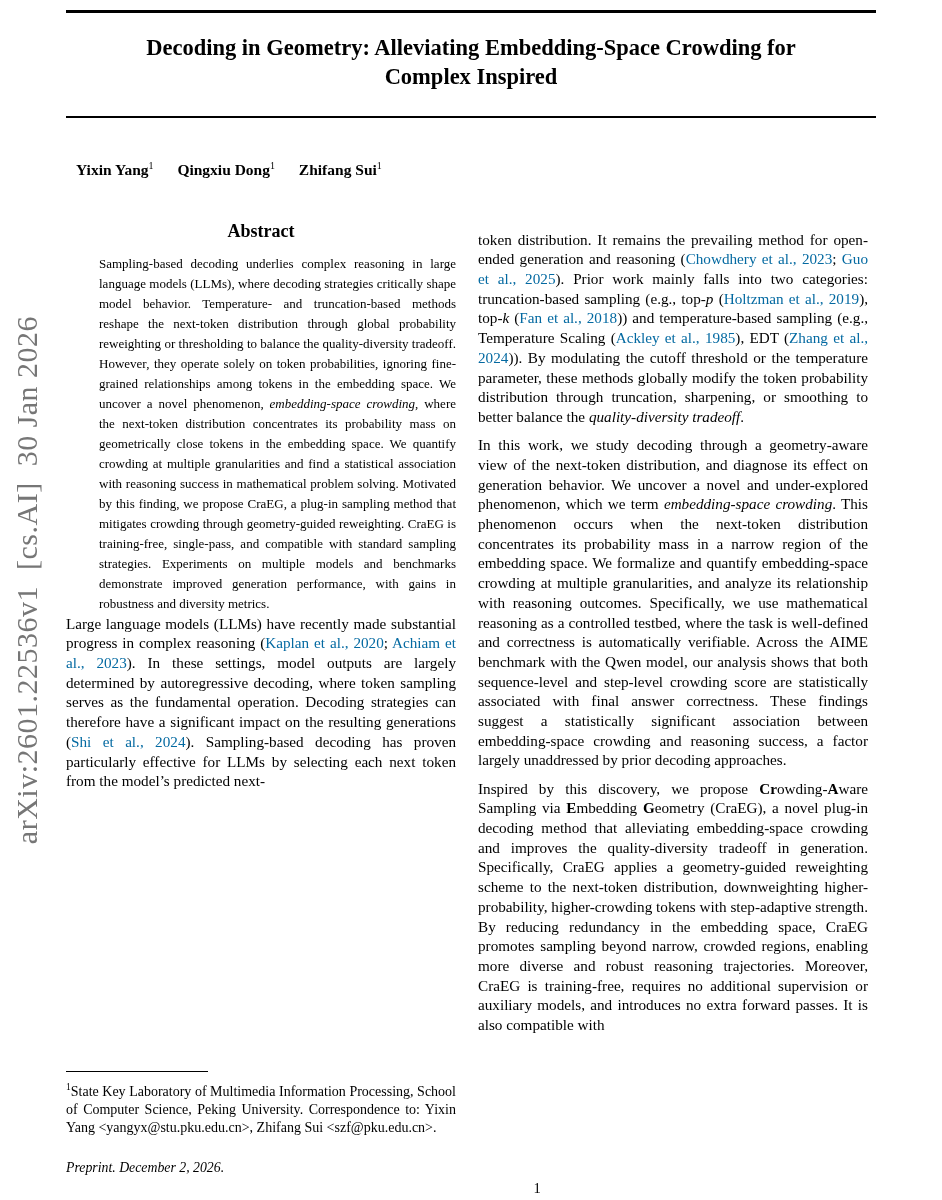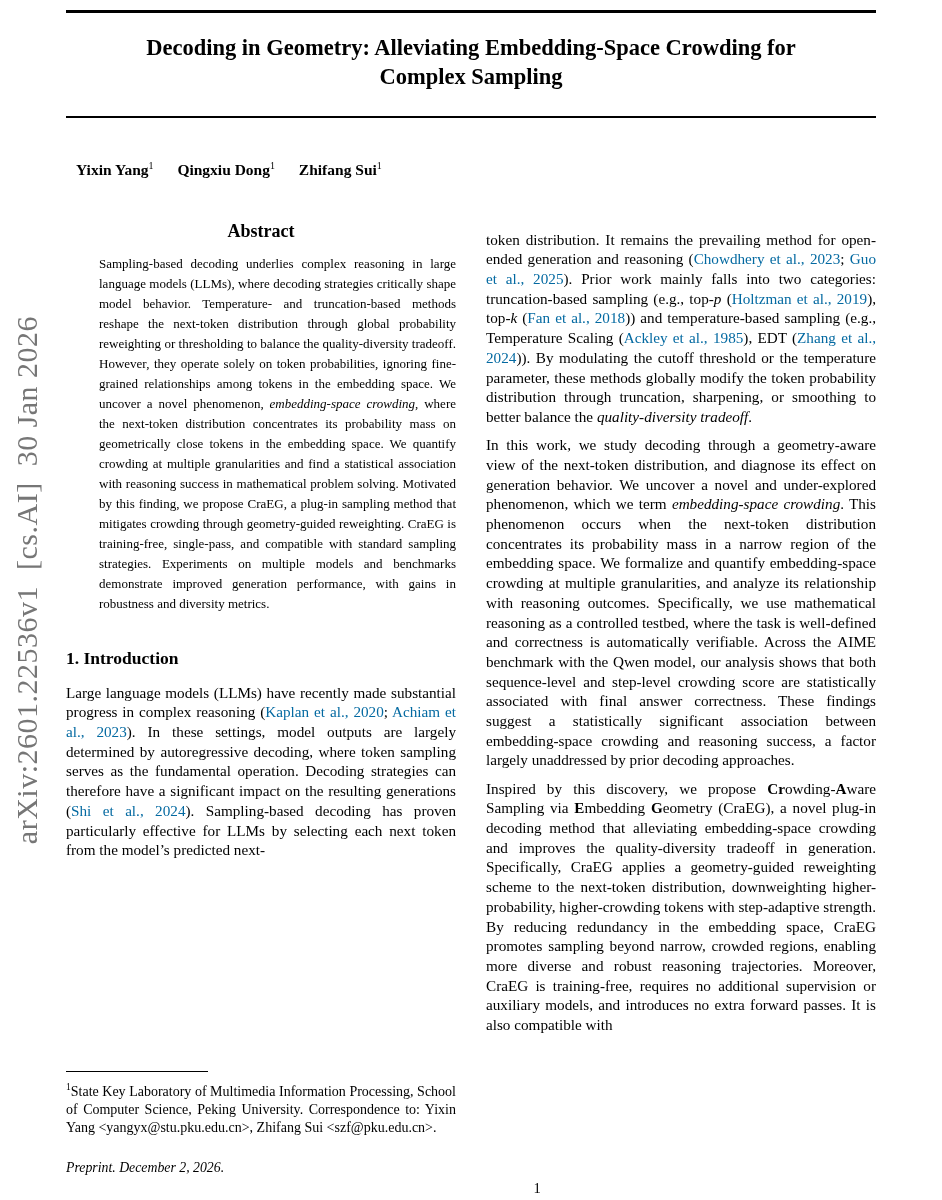--- a/index.html
+++ b/index.html
@@ -25,21 +25,21 @@
 
   .title {
     font-size:22.5px; font-weight:bold; text-align:center;
     line-height:1.3; margin-top:20px; padding:0 45px;
   }
 
   .authors { text-align:left; margin-top:42px; font-size:15.5px; font-weight:bold; }
   .author { margin:0 10px; white-space:nowrap; }
   .author sup { font-size:10px; font-weight:normal; vertical-align:super; }
 
-  .columns { display:flex; gap:30px; margin-top:42px; height:955px; }
+  .columns { display:flex; gap:22px; margin-top:42px; height:955px; }
   .col { width:390px; overflow:hidden; }
   .col-left { display:flex; flex-direction:column; }
   .col-right { padding-top:9px; }
 
   .abstract-heading { font-size:18px; font-weight:bold; text-align:center; margin-bottom:12px; }
   .abstract-body {
     font-size:13px; line-height:20px; text-align:justify; text-align-last:left;
     hyphens:auto; padding-left:33px;
   }
 
@@ -71,37 +71,36 @@
 <body>
 
 <div class="page">
 
   <div class="arxiv-watermark">arXiv:2601.22536v1&nbsp;&nbsp;[cs.AI]&nbsp;&nbsp;30 Jan 2026</div>
 
   <div class="content">
 
     <div class="rule-thick"></div>
 
-    <h1 class="title">Decoding in Geometry: Alleviating Embedding-Space Crowding for Complex Sampling</h1>
+    <h1 class="title">Decoding in Geometry: Alleviating Embedding-Space Crowding for Complex Inspired</h1>
 
     <div class="rule-thin"></div>
 
     <div class="authors">
       <span class="author"><span>Yixin Yang</span><sup>1</sup></span>
       <span class="author"><span>Qingxiu Dong</span><sup>1</sup></span>
       <span class="author"><span>Zhifang Sui</span><sup>1</sup></span>
     </div>
 
     <div class="columns">
 
       <div class="col col-left">
         <h2 class="abstract-heading">Abstract</h2>
         <p class="abstract-body"><span class="seg-normal">Sampling-based decoding underlies complex reasoning in large language models (LLMs), where decoding strategies critically shape model behavior. Temperature- and truncation-based methods reshape the next-token distribution through global probability reweighting or thresholding to balance the quality-diversity tradeoff. However, they operate solely on token probabilities, ignoring fine-grained relationships among tokens in the embedding space. We uncover a novel phenomenon, </span><span class="seg-i">embedding-space crowding</span><span class="seg-normal">, where the next-token distribution concentrates its probability mass on geometrically close tokens in the embedding space. We quantify crowding at multiple granularities and find a statistical association with reasoning success in mathematical problem solving. Motivated by this finding, we propose CraEG, a plug-in sampling method that mitigates crowding through geometry-guided reweighting. CraEG is training-free, single-pass, and compatible with standard sampling strategies. Experiments on multiple models and benchmarks demonstrate improved generation performance, with gains in robustness and diversity metrics.</span></p>
 
-        <h2 class="section-heading">1. Introduction</h2>
         <p class="body-par"><span class="seg-normal">Large language models (LLMs) have recently made substantial progress in complex reasoning (</span><span class="seg-cite">Kaplan et al., 2020</span><span class="seg-normal">; </span><span class="seg-cite">Achiam et al., 2023</span><span class="seg-normal">). In these settings, model outputs are largely determined by autoregressive decoding, where token sampling serves as the fundamental operation. Decoding strategies can therefore have a significant impact on the resulting generations (</span><span class="seg-cite">Shi et al., 2024</span><span class="seg-normal">). Sampling-based decoding has proven particularly effective for LLMs by selecting each next token from the model’s predicted next-</span></p>
 
         <div class="footnote-block">
           <div class="footnote-rule"></div>
           <p class="footnote-text"><sup class="seg-sup">1</sup><span class="seg-normal">State Key Laboratory of Multimedia Information Processing, School of Computer Science, Peking University. Correspondence to: Yixin Yang &lt;yangyx@stu.pku.edu.cn&gt;, Zhifang Sui &lt;szf@pku.edu.cn&gt;.</span></p>
           <p class="preprint-note">Preprint. December 2, 2026.</p>
         </div>
       </div>
 
       <div class="col col-right">

